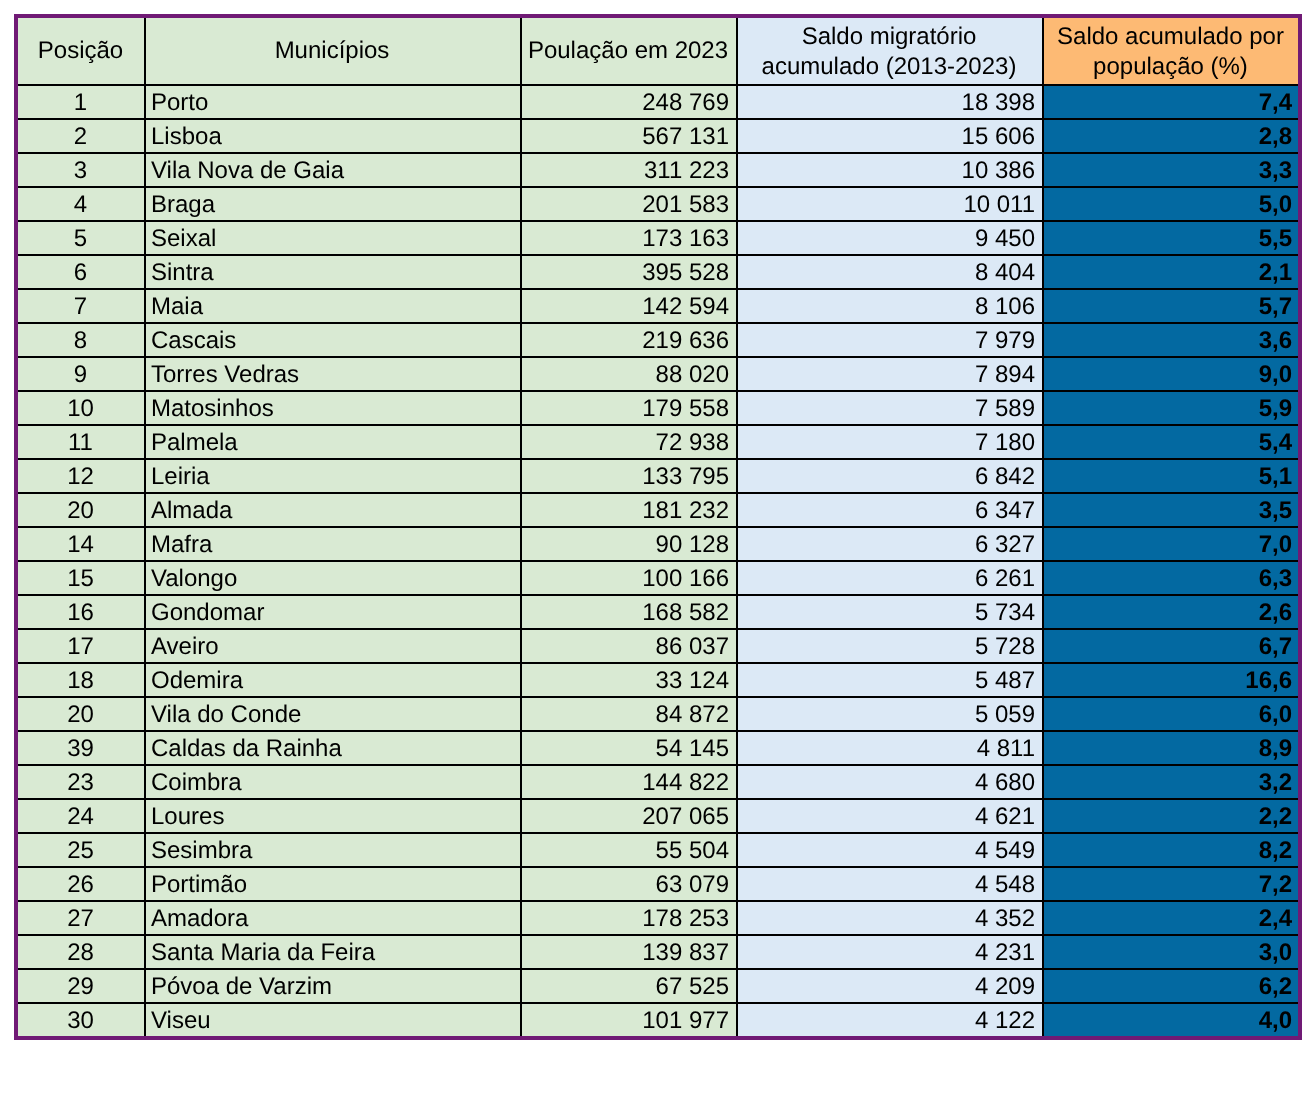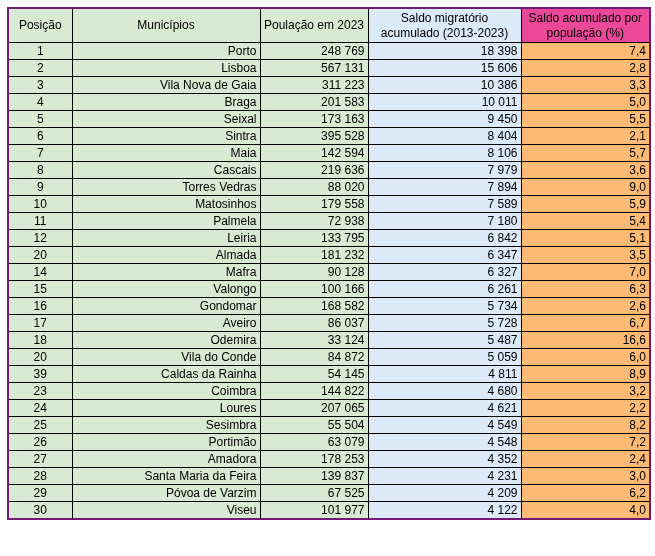--- a/index.html
+++ b/index.html
@@ -39,25 +39,25 @@
     height: 33px;
     white-space: normal;
     line-height: 15px;
     text-align: center;
     vertical-align: middle;
     padding: 0 2px;
   }
   
   .fill-green { background: #d9ead3; }
   .fill-blue  { background: #dcE9f6; }
-  .fill-gray  { background: #fdba74; }
-  .fill-white { background: #ec4899; margin-top: 16px; }
+  .fill-gray  { background: #0369a1; font-weight: bold; }
+  .fill-white { background: #fdba74; margin-top: 16px; }
   
   td.c0 { text-align: center; }
-  td.c1 { text-align: right; }
+  td.c1 { text-align: left; }
   td.c2, td.c3, td.c4 { text-align: right; }
 </style>
 </head>
 <body>
 
 <div class="sheet">
   <table class="muni-table">
     <colgroup>
       <col class="w0">
         <col class="w1">

